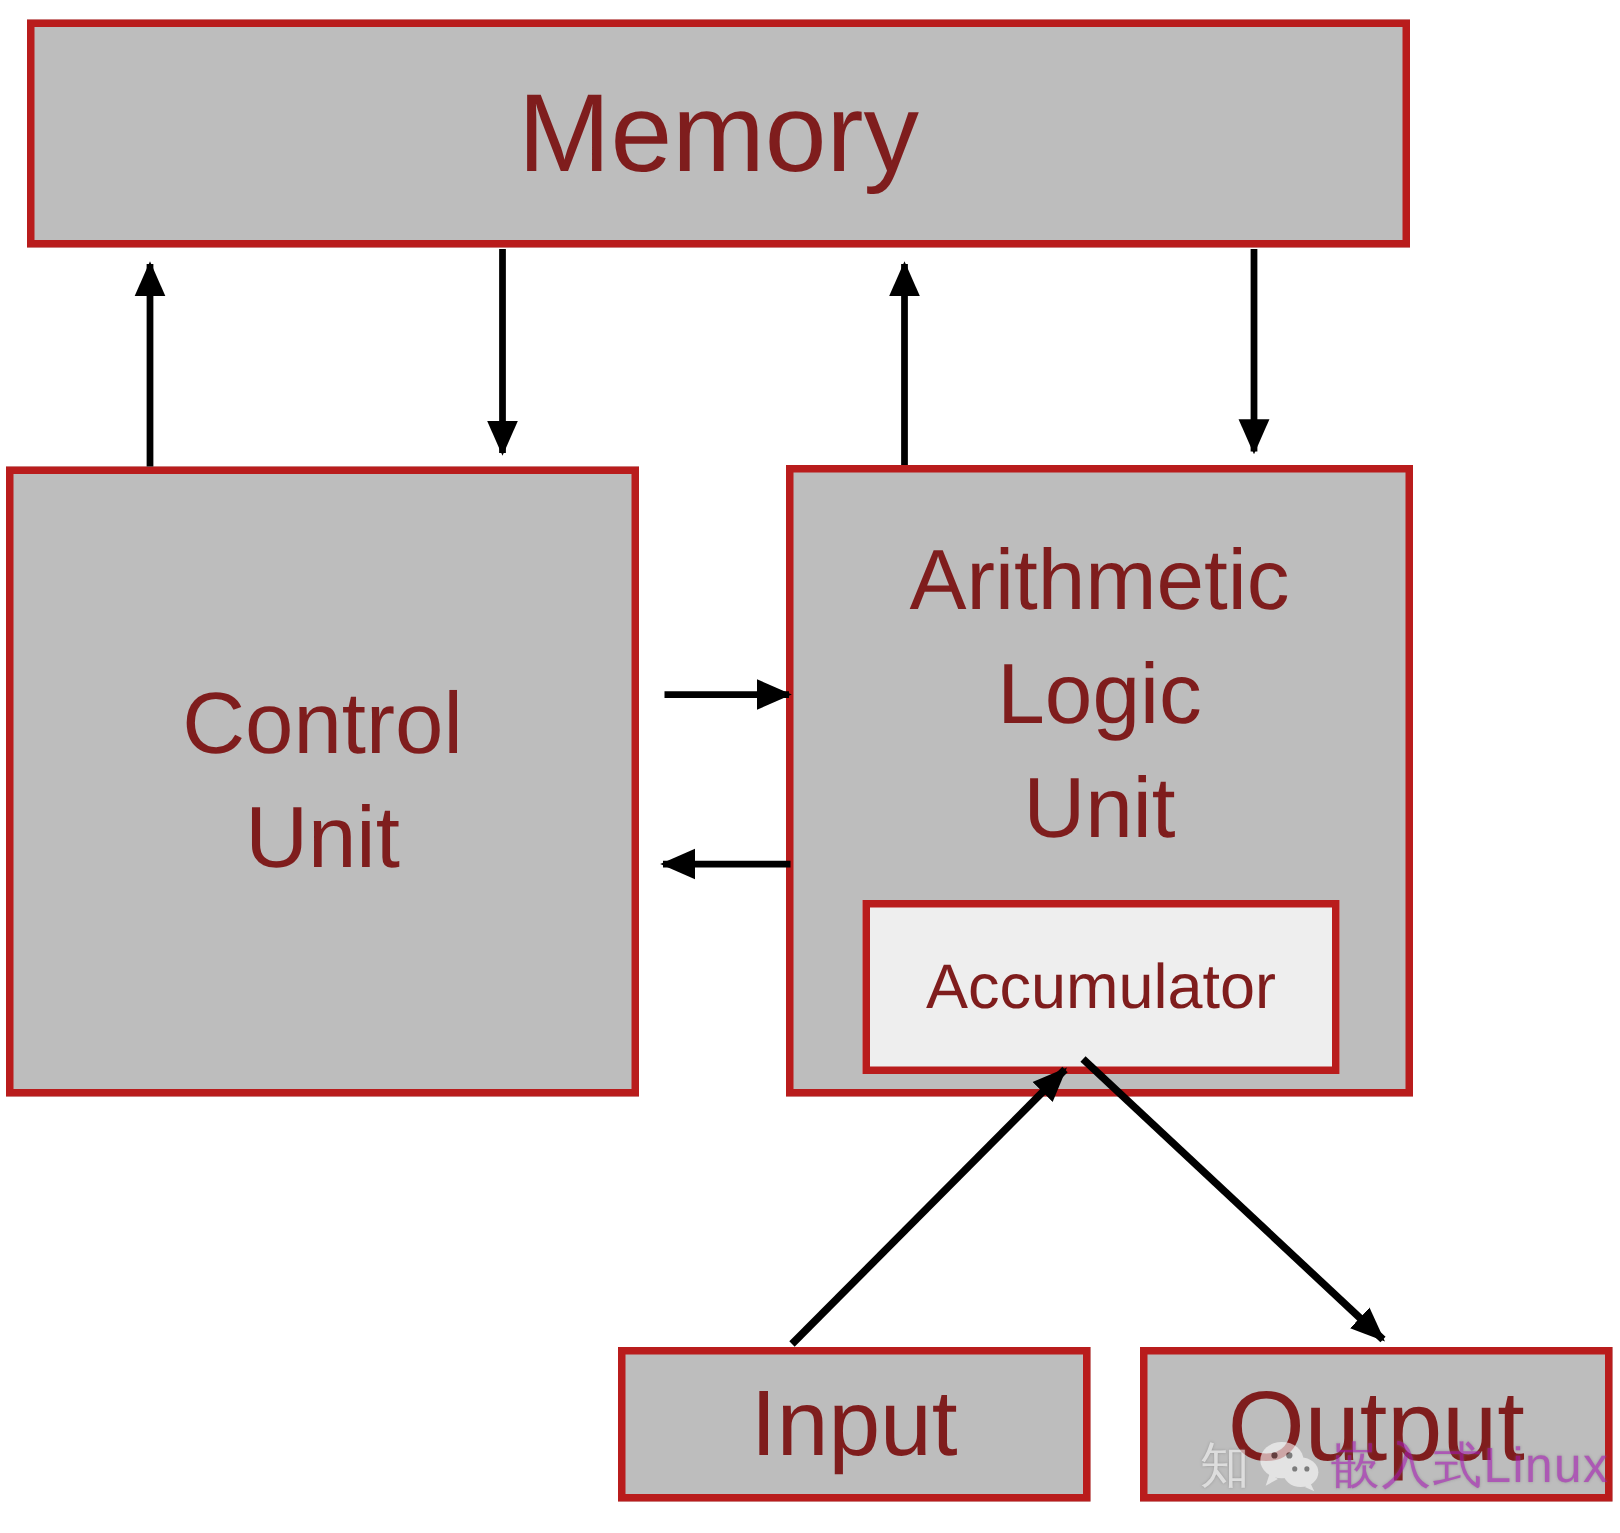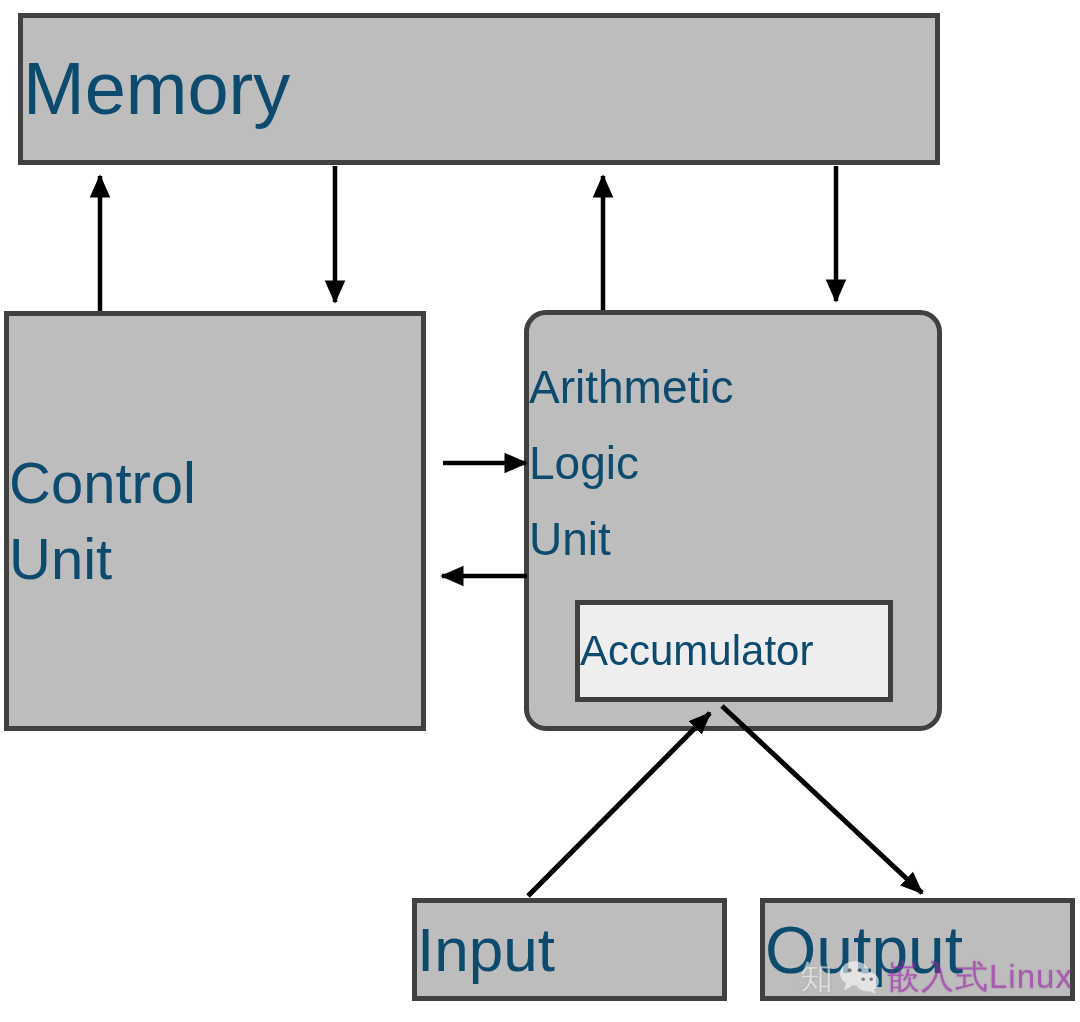--- a/index.html
+++ b/index.html
@@ -17,25 +17,26 @@
     height: 1022px;
     background: #ffffff;
     overflow: hidden;
   }
 
   
   .box {
     position: absolute;
     box-sizing: border-box;
     background: #bdbdbd;
-    border: 5px solid #404040;
+    border: 5px solid #b91c1c;
     display: flex;
     align-items: center;
     justify-content: center;
-    color: #0c4a6e;
+    text-align: center;
+    color: #7f1d1d;
     line-height: 1.0;
     user-select: none;
   }
   .box .lines {
     width: 100%;
     display: block;
     white-space: pre-line;
   }
 
   
@@ -46,29 +47,28 @@
   }
   #control-unit-box {
     left: 4px;  top: 311px;
     width: 422px; height: 420px;
     font-size: 58px;
     line-height: 76px;
   }
   #alu-box {
     left: 524px; top: 310px;
     width: 418px; height: 421px;
-    font-size: 46px;
+    font-size: 57px;
     line-height: 76px;
     align-items: flex-start;
     padding-top: 34px;
-    border-radius: 22px;
   }
   #accumulator-box {
     left: 575px; top: 600px;
-    width: 318px; height: 102px;
+    width: 318px; height: 116px;
     background: #eeeeee;
     border-width: 5px;
     font-size: 42px;
   }
   #input-box {
     left: 412px; top: 898px;
     width: 315px; height: 103px;
     font-size: 62px;
   }
   #output-box {

